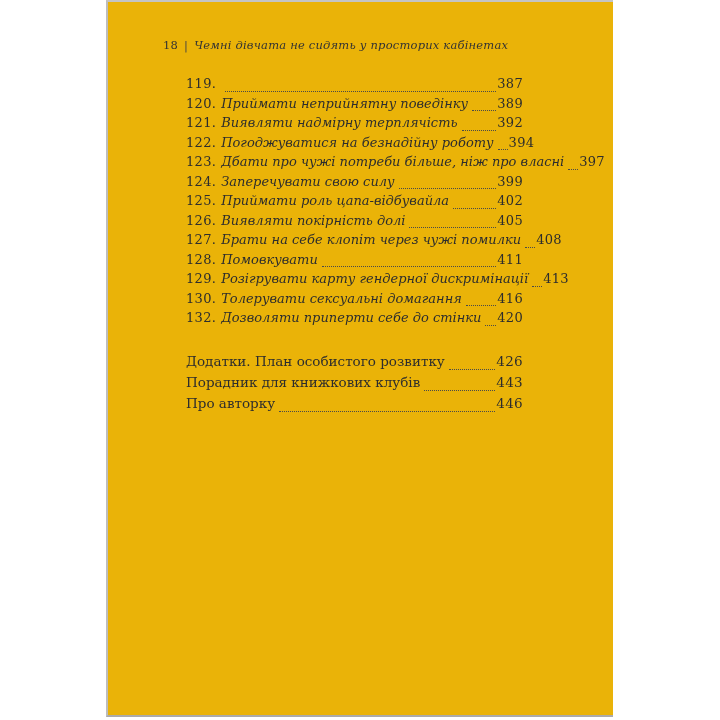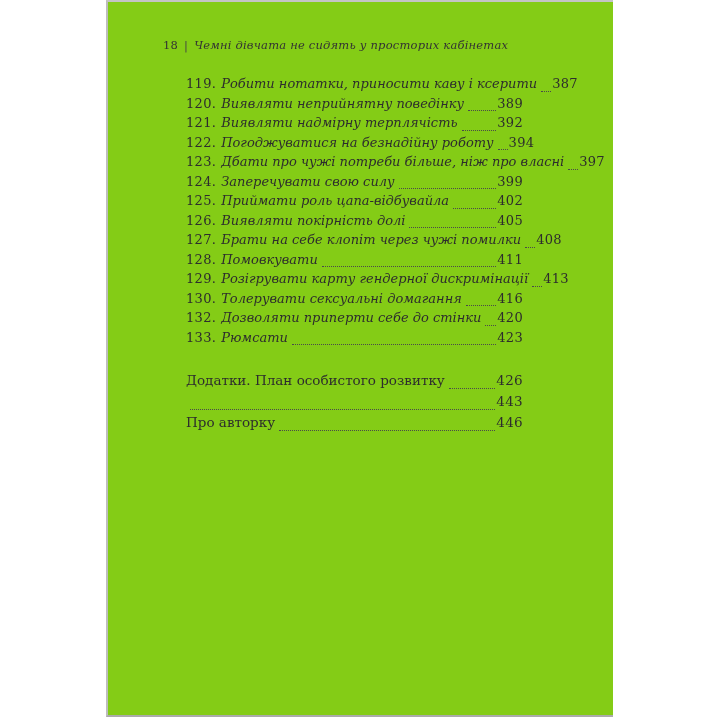--- a/index.html
+++ b/index.html
@@ -16,21 +16,21 @@
     height: 720px;
     background: #ffffff;
     overflow: hidden;
   }
   .page {
     position: absolute;
     left: 106px;
     top: 0px;
     width: 507px;
     height: 717px;
-    background: #84cc16;
+    background: #eab308;
     border-left: 2px solid #bdbdbd;
     border-top: 2px solid #c4c4c4;
     border-bottom: 2px solid #ababab;
     box-sizing: border-box;
   }
   .running-head {
     margin: 36px 0 0 55px;
     font-size: 11.5px;
     color: #333333;
     letter-spacing: 0.2px;
@@ -79,27 +79,26 @@
 <div class="stage">
   <div class="page">
 
     <div class="running-head">
       <span>18</span><span class="sep">|</span><span class="book-title">Чемні дівчата не сидять у просторих кабінетах</span>
     </div>
 
     <div class="toc" id="toc-list">
         <div class="toc-row">
           <span class="toc-num">119.</span>
-          <span class="toc-title">Робити нотатки, приносити каву і ксерити</span>
           <span class="leader"></span>
           <span class="toc-page">387</span>
         </div>
         <div class="toc-row">
           <span class="toc-num">120.</span>
-          <span class="toc-title">Виявляти неприйнятну поведінку</span>
+          <span class="toc-title">Приймати неприйнятну поведінку</span>
           <span class="leader"></span>
           <span class="toc-page">389</span>
         </div>
         <div class="toc-row">
           <span class="toc-num">121.</span>
           <span class="toc-title">Виявляти надмірну терплячість</span>
           <span class="leader"></span>
           <span class="toc-page">392</span>
         </div>
         <div class="toc-row">
@@ -155,35 +154,30 @@
           <span class="toc-title">Толерувати сексуальні домагання</span>
           <span class="leader"></span>
           <span class="toc-page">416</span>
         </div>
         <div class="toc-row">
           <span class="toc-num">132.</span>
           <span class="toc-title">Дозволяти приперти себе до стінки</span>
           <span class="leader"></span>
           <span class="toc-page">420</span>
         </div>
-        <div class="toc-row">
-          <span class="toc-num">133.</span>
-          <span class="toc-title">Рюмсати</span>
-          <span class="leader"></span>
-          <span class="toc-page">423</span>
-        </div>
       </div>
 
     <div class="backmatter" id="backmatter-list">
         <div class="toc-row">
           <span class="toc-title">Додатки. План особистого розвитку</span>
           <span class="leader"></span>
           <span class="toc-page">426</span>
         </div>
         <div class="toc-row">
+          <span class="toc-title">Порадник для книжкових клубів</span>
           <span class="leader"></span>
           <span class="toc-page">443</span>
         </div>
         <div class="toc-row">
           <span class="toc-title">Про авторку</span>
           <span class="leader"></span>
           <span class="toc-page">446</span>
         </div>
       </div>
 

